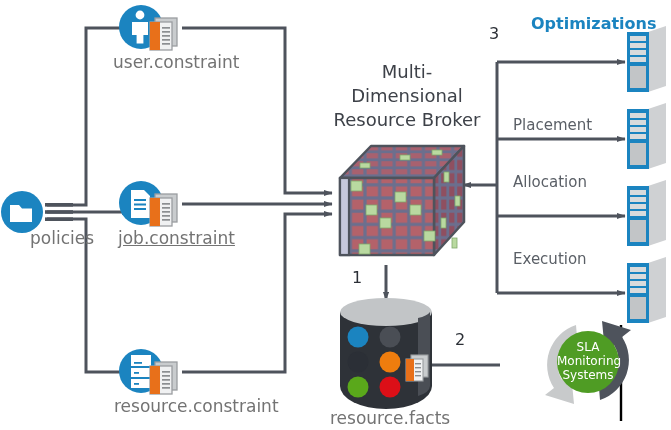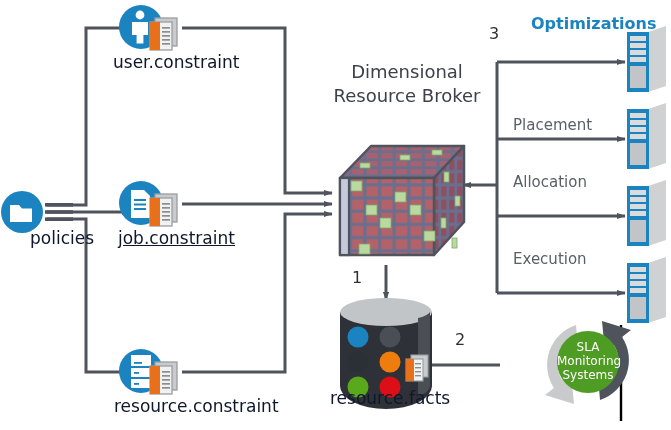--- a/index.html
+++ b/index.html
@@ -1,19 +1,19 @@
 <!DOCTYPE html>
 <html><head>
 <meta charset="utf-8">
 <style>
   html,body{margin:0;padding:0;background:#ffffff;}
   body{width:671px;height:430px;font-family:"DejaVu Sans","Liberation Sans",sans-serif;}
   #stage{position:relative;width:671px;height:430px;overflow:hidden;background:#fff;}
   #stage svg{position:absolute;left:0;top:0;}
-  .lbl{position:absolute;color:#0f172a;white-space:nowrap;}
+  .lbl{position:absolute;color:#737373;white-space:nowrap;}
   .node-lbl{font-size:17px;letter-spacing:0px;}
   .opt-title{font-size:16px;font-weight:bold;color:#1b84c0;}
   .opt-lbl{font-size:15px;color:#5a5f66;}
   .num{font-size:16px;color:#2b2f36;font-weight:normal;}
 </style>
 </head>
 <body>
 
 <div id="stage">
 
@@ -232,23 +232,24 @@
           <rect x="630" y="288" width="16" height="5" fill="#d9dbdc"></rect>
         <rect x="630" y="297" width="16" height="22" fill="#c2c5c7"></rect>
       </g>
     </g>
   </svg>
 
   <div class="lbl node-lbl" style="left:0px;top:228px;padding-left:30px;">policies</div>
   <div class="lbl node-lbl" style="left:113px;top:52px;">user.constraint</div>
   <div class="lbl node-lbl" style="left:118px;top:228px;text-decoration:underline;">job.constraint</div>
   <div class="lbl node-lbl" style="left:114px;top:396px;">resource.constraint</div>
-  <div class="lbl node-lbl" style="left:330px;top:388px;">resource.facts</div>
+  <div class="lbl node-lbl" style="left:330px;top:408px;">resource.facts</div>
 
   <div style="position:absolute;left:322px;top:60px;width:170px;text-align:center;line-height:24px;font-size:18px;color:#3d4148;">
+    <div>Multi-</div>
     <div>Dimensional</div>
     <div>Resource Broker</div>
   </div>
 
   <div class="lbl opt-title" style="left:531px;top:2px;margin-top:12px;">Optimizations</div>
 
   <div class="lbl opt-lbl" style="left:513px;top:96px;margin-top:20px;">Placement</div>
   <div class="lbl opt-lbl" style="left:513px;top:173px;">Allocation</div>
   <div class="lbl opt-lbl" style="left:513px;top:250px;">Execution</div>
 

